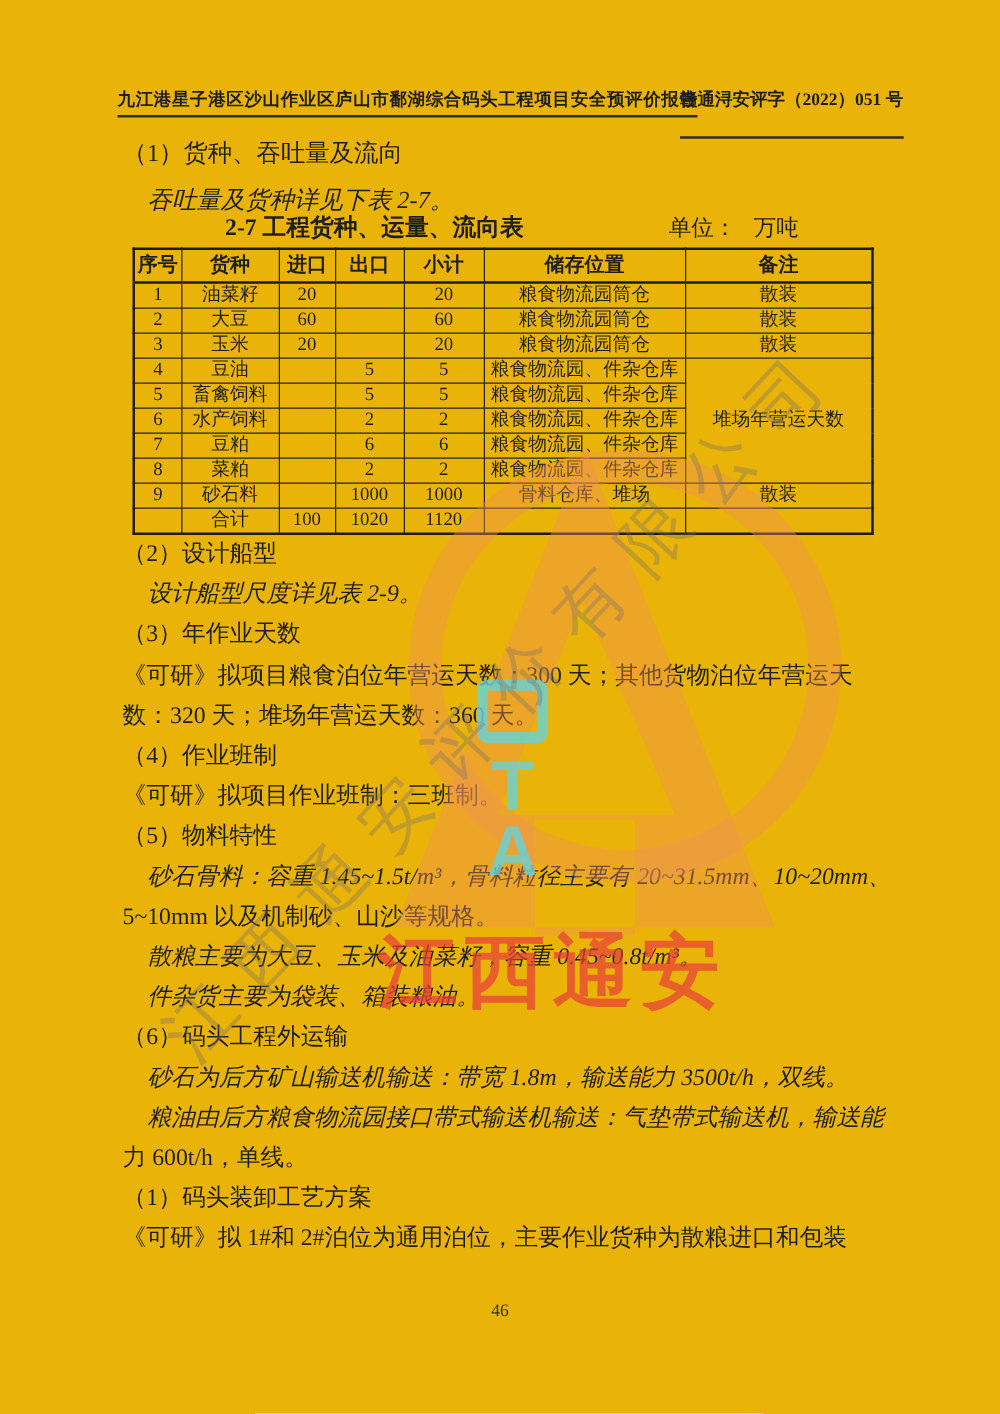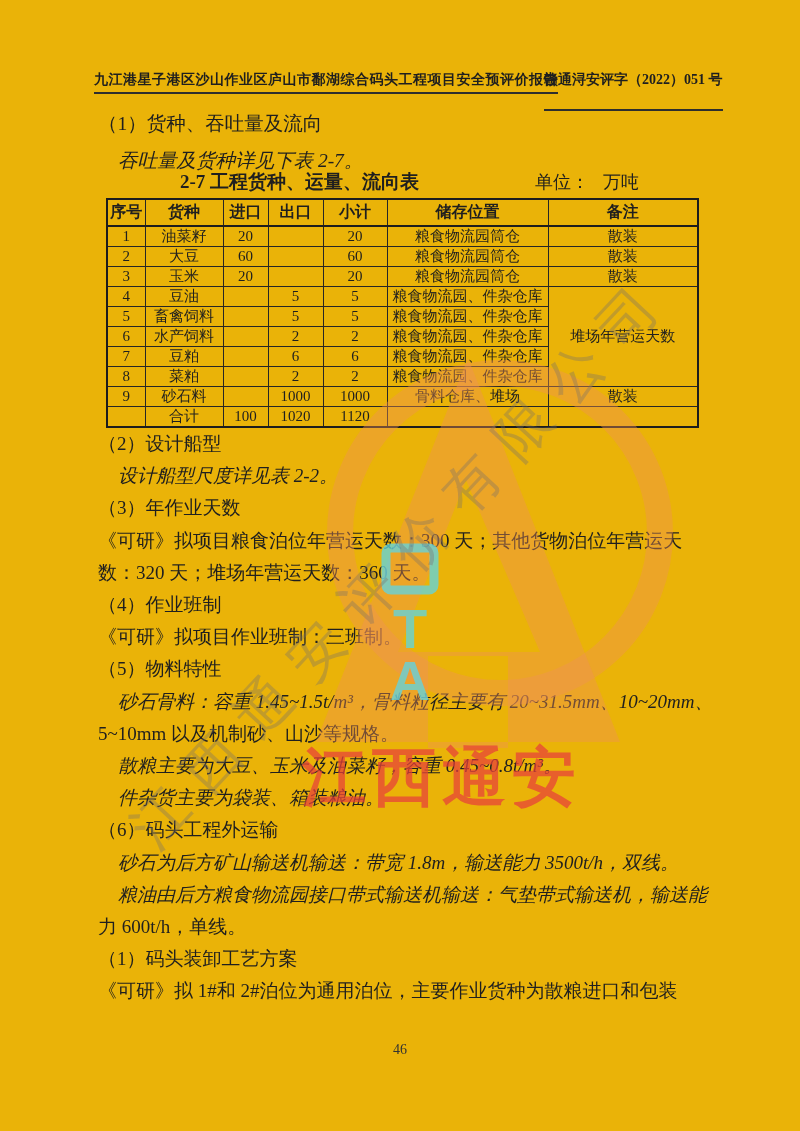--- a/index.html
+++ b/index.html
@@ -181,21 +181,21 @@
             <td>1020</td>
             <td>1120</td>
             <td></td>
             <td></td>
           </tr>
         </tbody>
     </table>
 
     <div class="paras" id="paras">
         <div class="pline ind2">（2）设计船型</div>
-        <div class="pline ind1">设计船型尺度详见表 2-2。</div>
+        <div class="pline ind1">设计船型尺度详见表 2-9。</div>
         <div class="pline ind2">（3）年作业天数</div>
         <div class="pline ind2">《可研》拟项目粮食泊位年营运天数：300 天；其他货物泊位年营运天</div>
         <div class="pline ind0">数：320 天；堆场年营运天数：360 天。</div>
         <div class="pline ind2">（4）作业班制</div>
         <div class="pline ind2">《可研》拟项目作业班制：三班制。</div>
         <div class="pline ind2">（5）物料特性</div>
         <div class="pline ind1">砂石骨料：容重 1.45~1.5t/m³，骨料粒径主要有 20~31.5mm、10~20mm、</div>
         <div class="pline ind0">5~10mm 以及机制砂、山沙等规格。</div>
         <div class="pline ind1">散粮主要为大豆、玉米及油菜籽，容重 0.45~0.8t/m³。</div>
         <div class="pline ind1">件杂货主要为袋装、箱装粮油。</div>

